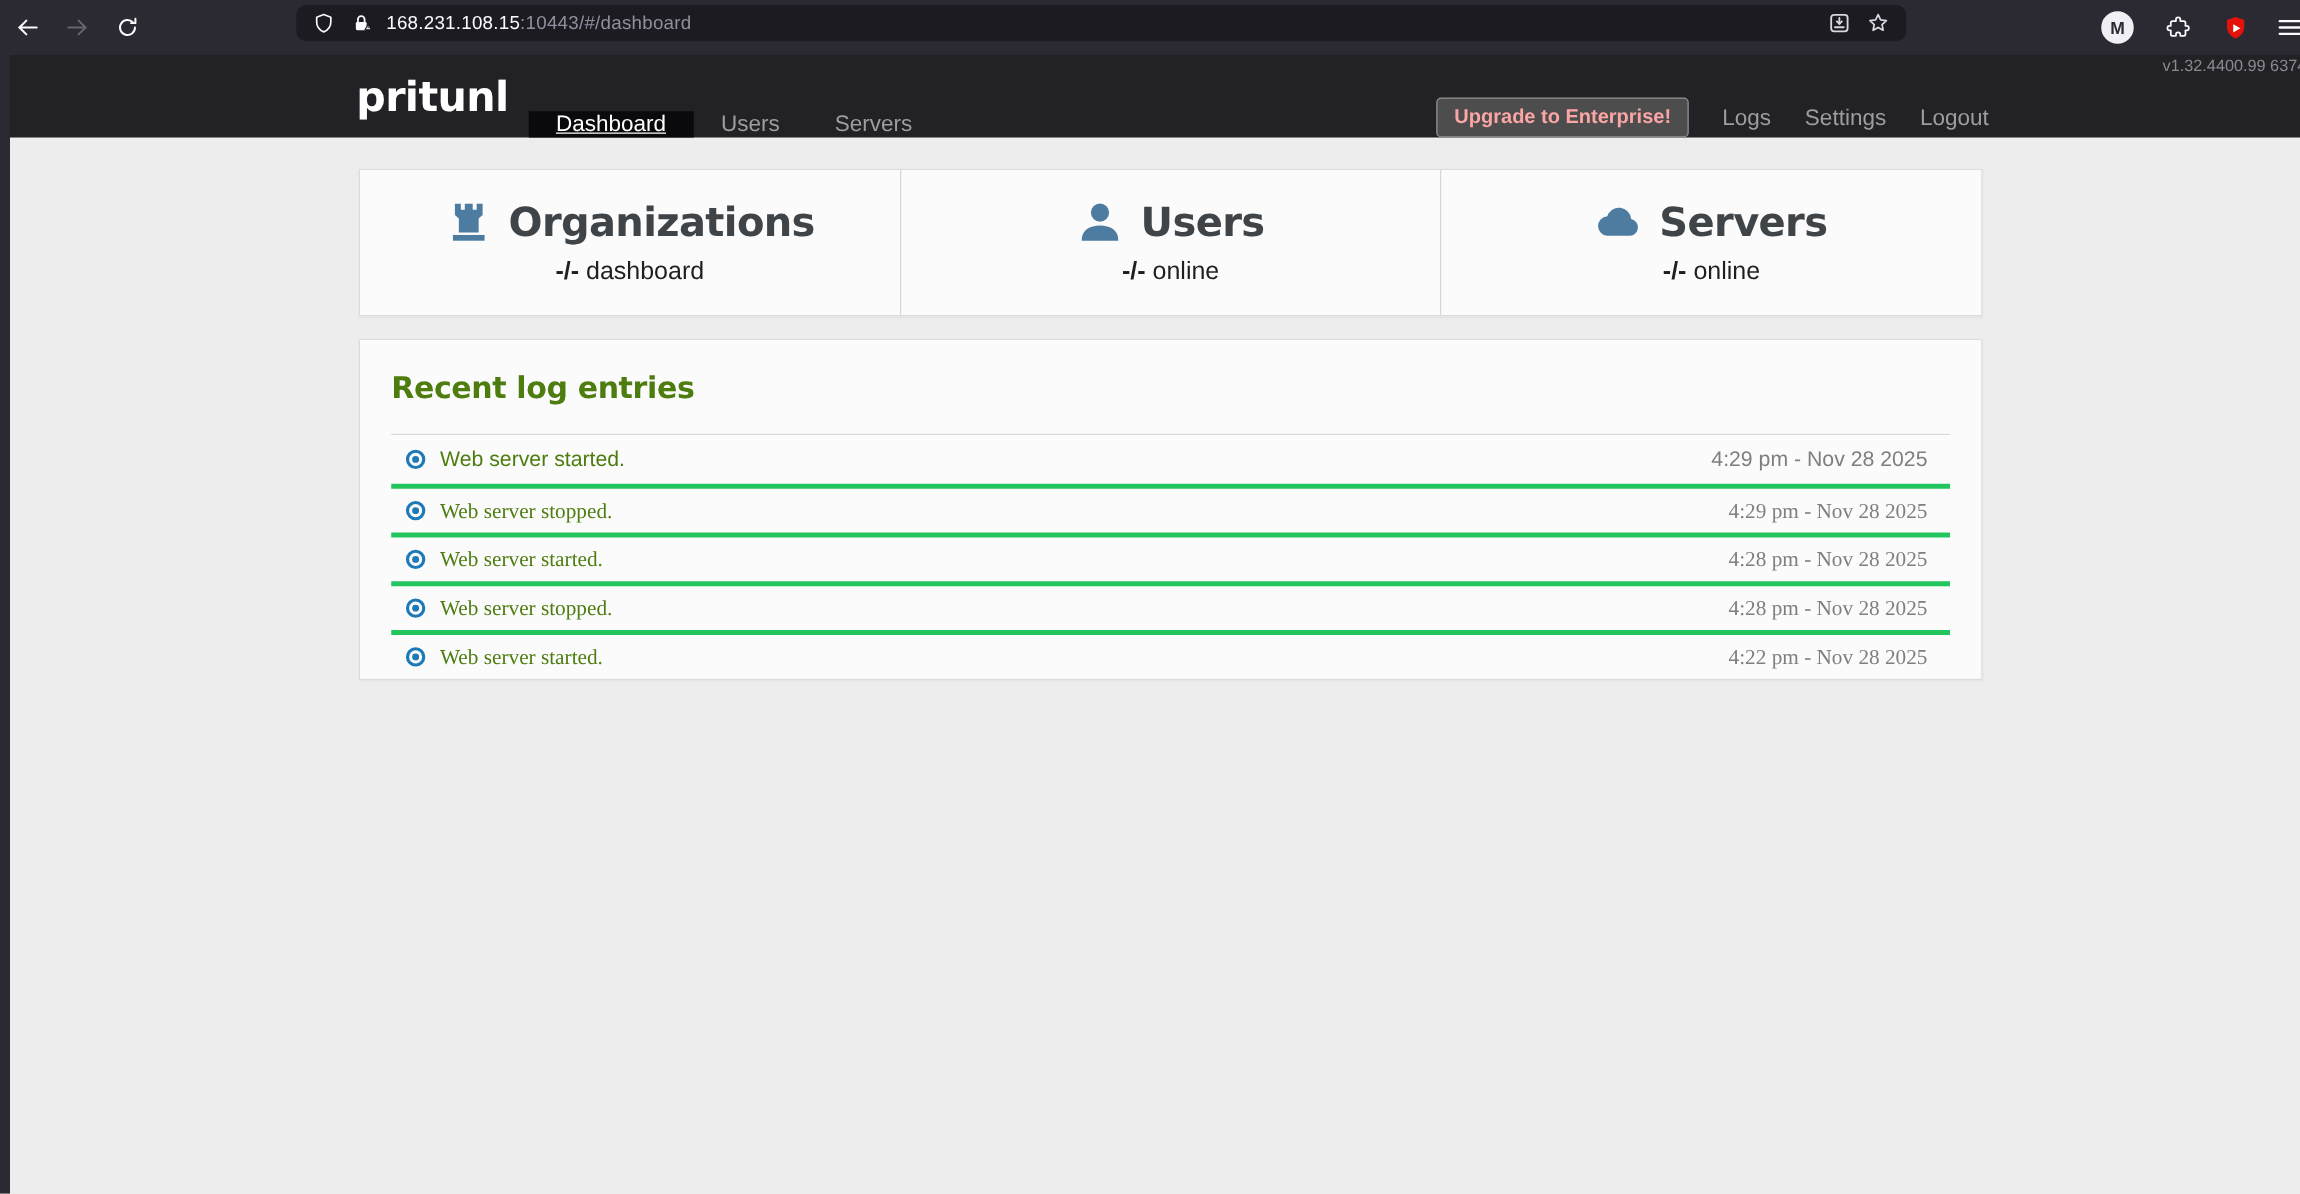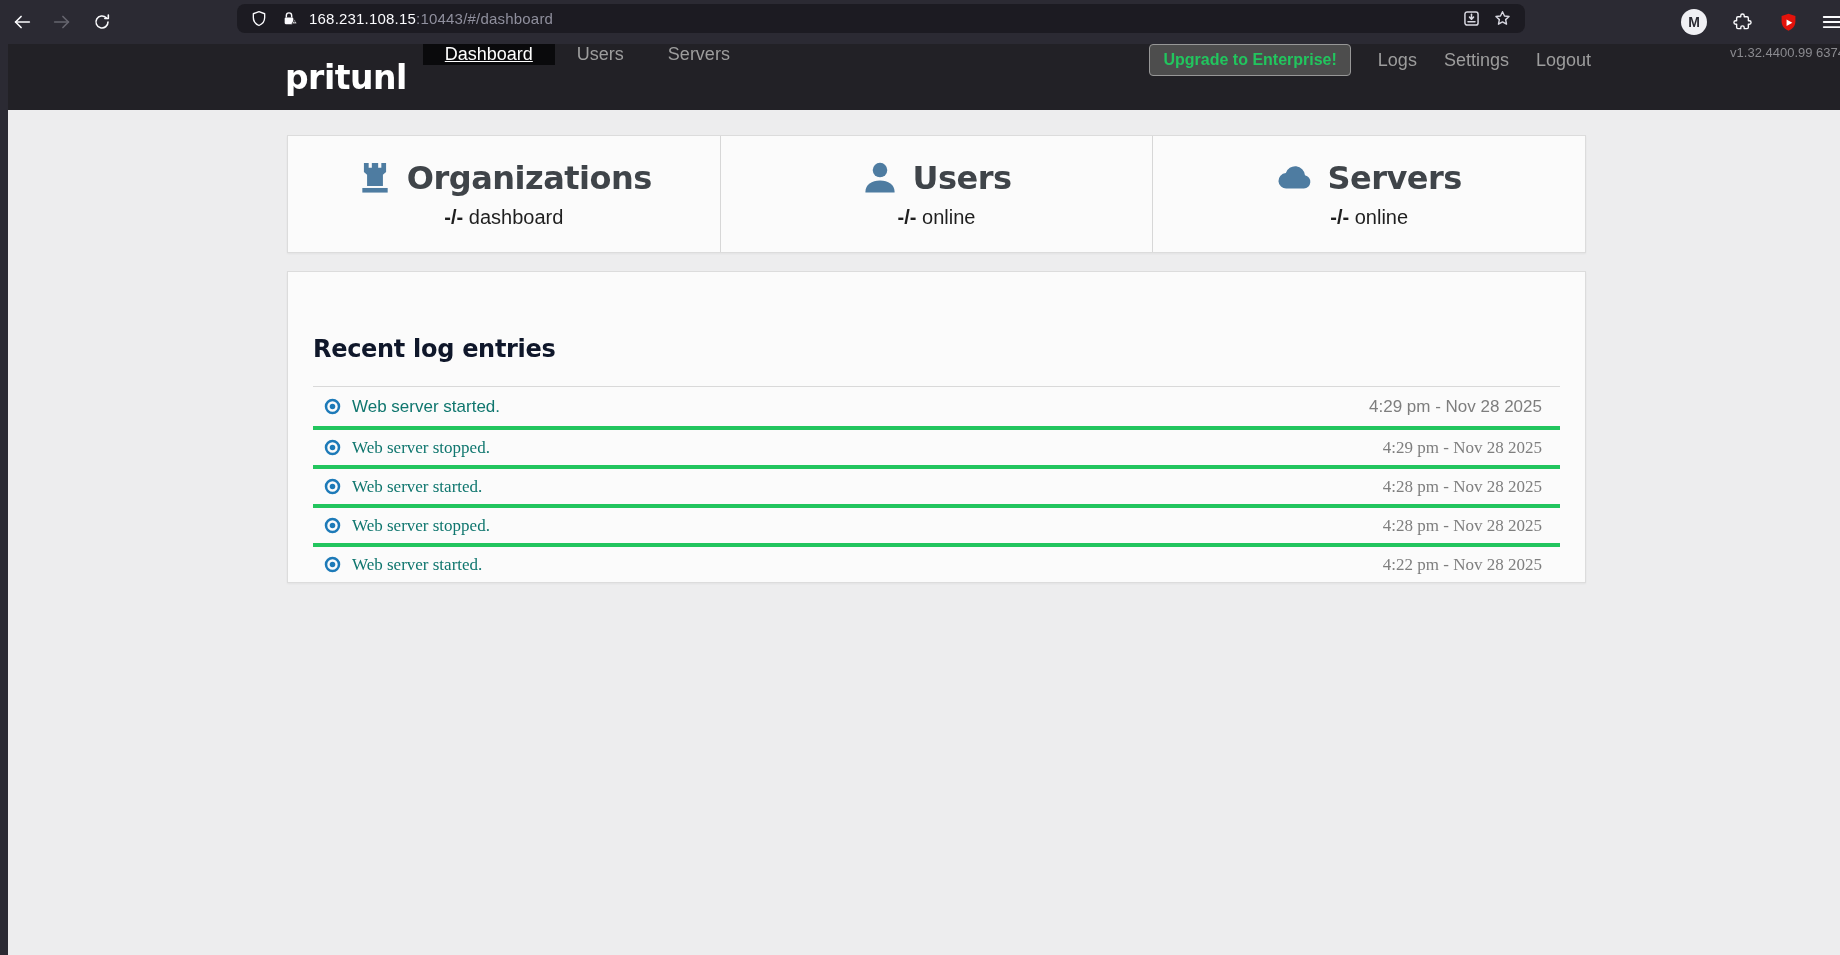--- a/index.html
+++ b/index.html
@@ -42,36 +42,36 @@
     position:absolute; left:0; top:44px; width:8px; height:911px;
     background:#2b2a33; z-index:10;
   }
   
   .navbar {
     position:absolute; top:44px; left:0; width:1840px; height:66px;
     background:#222126; z-index:5;
   }
   .nav-inner {
     position:absolute; left:285px; right:249px; top:0; height:66px;
-    display:flex; align-items:flex-start;
+    display:flex; align-items:flex-end;
   }
   .logo {
     align-self:center; font-family:"DejaVu Sans", sans-serif;
     font-weight:bold; font-size:33px; color:#fff; letter-spacing:-.5px;
     margin-right:16px; cursor:pointer;
   }
   .tab {
     display:flex; align-items:center; padding:0 22px;
     color:#9d9d9d; font-size:18px; cursor:pointer;
   }
   .tab.active { background:#0a0a0c; color:#fff;text-decoration:underline; }
   .nav-right { margin-left:auto; display:flex; align-items:center; gap:27px; }
   .upgrade-btn {
     background:#4d4d4d; border:1px solid #979797; border-radius:4px;
-    color:#22c55e; font-weight:bold; font-size:16px; padding:6px 13px;
+    color:#fca5a5; font-weight:bold; font-size:16px; padding:6px 13px;
     cursor:pointer; white-space:nowrap;
   }
   .nav-link { color:#9d9d9d; font-size:18px; cursor:pointer; }
   .version {
     position:absolute; top:1px; right:-5px;
     color:#8a8a8f; font-size:13px; white-space:nowrap;
   }
   
   .stats-row {
     position:absolute; left:287px; top:135px; width:1299px; height:118px;
@@ -93,30 +93,30 @@
   .stat-sub .count { font-weight:bold; }
   
   .log-panel {
     position:absolute; left:287px; top:271px; width:1299px;
     background:#fbfbfb; border:1px solid #dcdcdc;
     box-shadow:0 1px 2px rgba(0,0,0,.05);
   }
   .log-header {
     height:75px; display:flex; align-items:center; padding:0 25px;
     font-family:"DejaVu Sans", sans-serif; font-weight:bold;
-    font-size:24px; color:#0f172a; letter-spacing:-.3px;margin-top:39px;
+    font-size:24px; color:#4d7c0f; letter-spacing:-.3px;
   }
   .log-divider { border-top:1px solid #d9d9d9; margin:0 25px; }
   .log-list { list-style:none; margin:0 25px; }
   .log-row {
     height:39px; display:flex; align-items:center; gap:10px;
     padding-left:10px;
   }
   .log-row + .log-row { border-top:4px solid #22c55e;font-family:Liberation Serif, serif; }
-  .log-msg { font-size:17px; color:#0f766e; }
+  .log-msg { font-size:17px; color:#4d7c0f; }
   .log-time { margin-left:auto; padding-right:18px; font-size:17px; color:#7e7e7e; }
   .dot-icon { width:19px; height:19px; flex:none; }
   svg { display:block; }
 </style>
 </head>
 <body>
 
 <div class="toolbar">
   <div class="tb-btn" style="left:6px;">
     <svg width="22" height="22" viewBox="0 0 24 24" fill="none" stroke="currentColor" stroke-width="1.8" stroke-linecap="round" stroke-linejoin="round">

